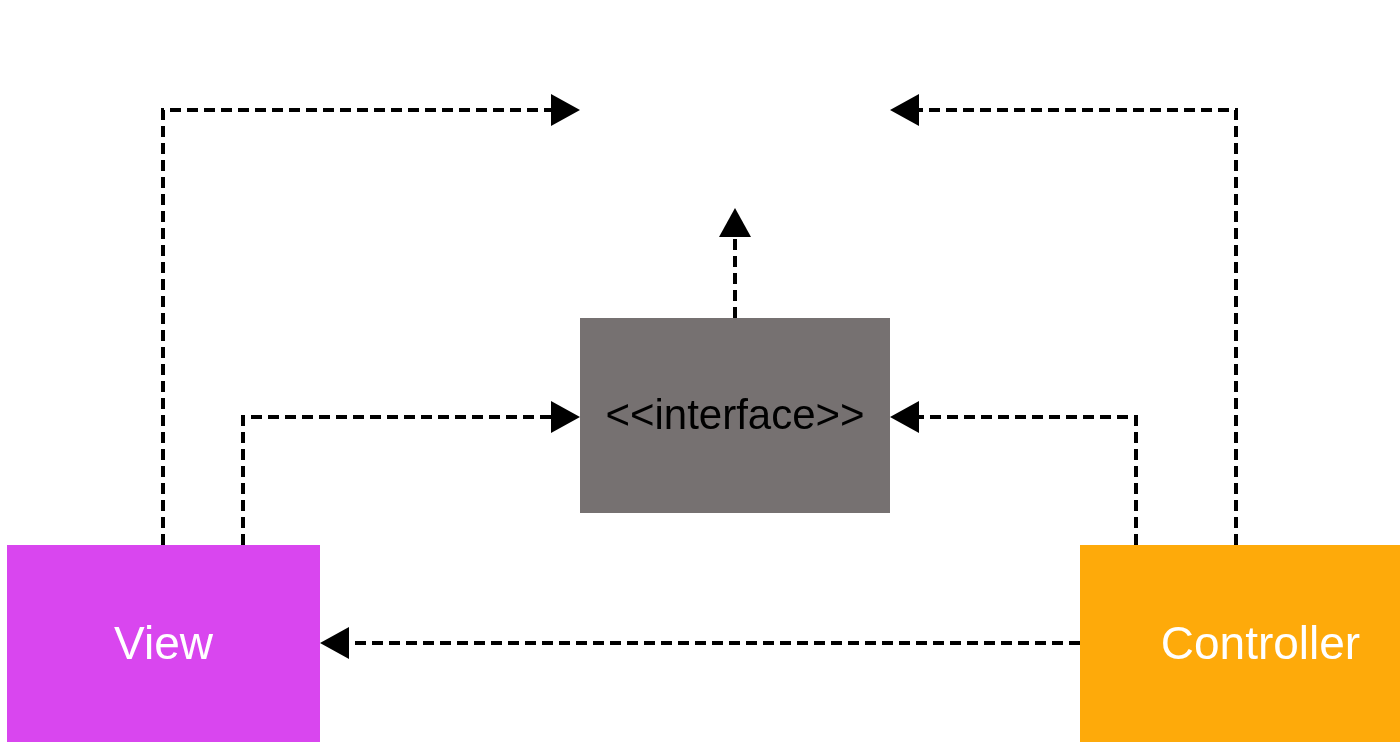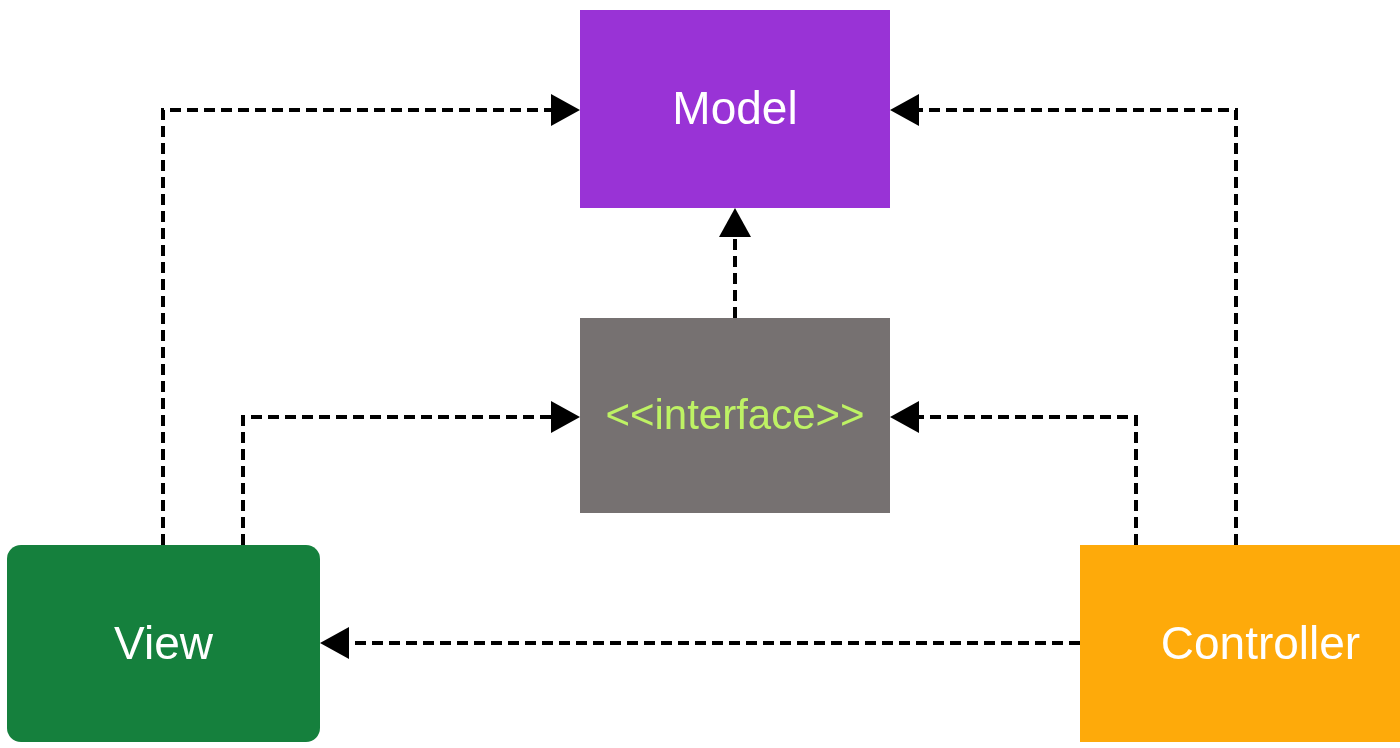--- a/index.html
+++ b/index.html
@@ -82,29 +82,26 @@
       <path d="M735,318 L735,235"></path>
       <polygon points="735,208 719,237 751,237"></polygon>
     </g>
 
     <g>
       <path d="M1080,643 L347,643"></path>
       <polygon points="320,643 349,627 349,659"></polygon>
     </g>
   </svg>
 
-  <div class="node node-model" style="background-color: rgb(153, 51, 214); color: rgb(255, 255, 255);">
-    <span class="label">Model</span>
-  </div>
 
-  <div class="node node-observer" style="background-color: rgb(118, 113, 113); color: #bef264;">
+  <div class="node node-observer" style="background-color: rgb(118, 113, 113); color: #000000;">
     <span class="label">&lt;&lt;interface&gt;&gt;</span>
   </div>
 
-  <div class="node node-view" style="background-color: #15803d; color: rgb(255, 255, 255); border-radius: 14px;">
+  <div class="node node-view" style="background-color: #d946ef; color: rgb(255, 255, 255);">
     <span class="label">View</span>
   </div>
 
   <div class="node node-controller" style="background-color: rgb(254, 170, 10); color: rgb(255, 255, 255); padding-left: 24px;">
     <span class="label">Controller</span>
   </div>
 
 </div>
 
 </body></html>

